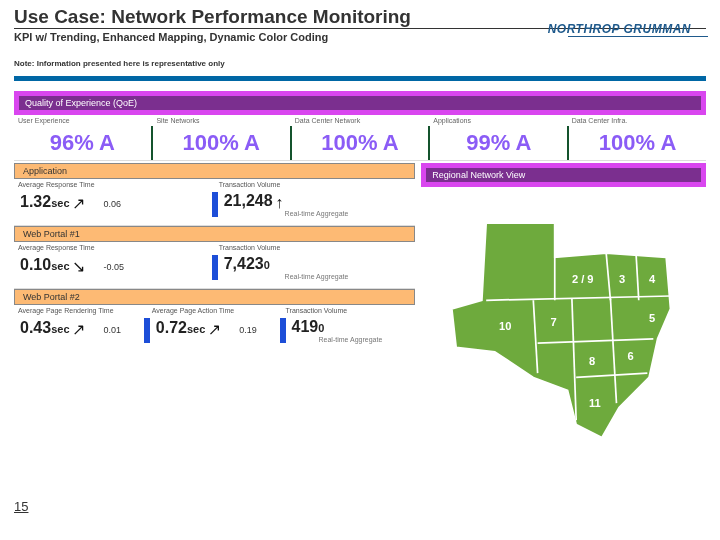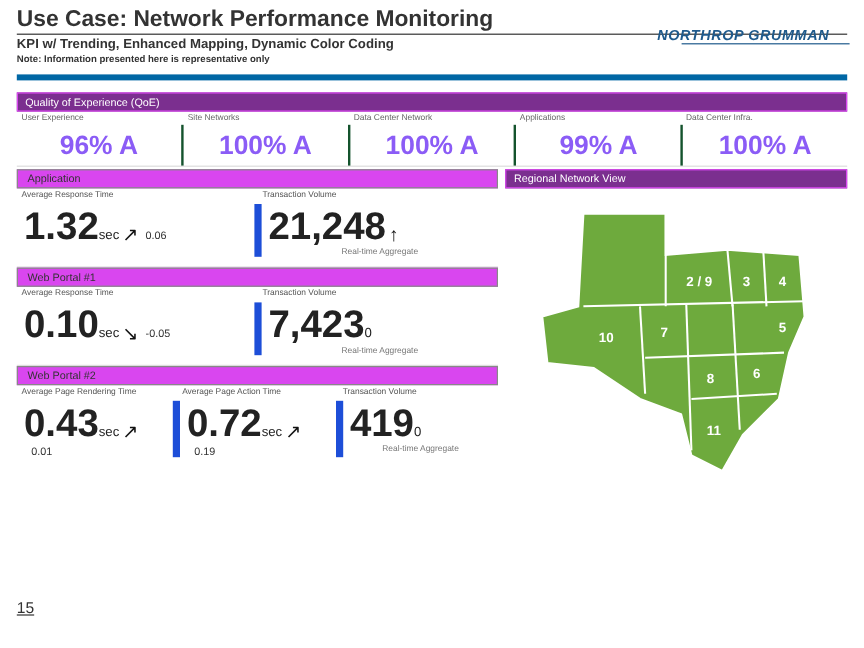--- a/index.html
+++ b/index.html
@@ -1,52 +1,52 @@
 <!DOCTYPE html>
 <html><head>
 <meta charset="utf-8">
 <style>
 * { box-sizing: border-box; margin: 0; padding: 0; }
 body { width: 720px; height: 540px; font-family: Arial, sans-serif; background: #fff; color: #333; overflow: hidden; position: relative; }
 .header { padding: 6px 14px 2px 14px; }
 .title { font-size: 19px; font-weight: 700; border-bottom: 1px solid #333; display: inline-block; width: 100%; }
 .subtitle { font-size: 11px; font-weight: 600; margin-top: 2px; }
-.note { font-size: 8px; font-weight: 600; margin-top: 2px; }
+.note { font-size: 8px; font-weight: 600; margin-top: 16px; }
 .logo { position: absolute; top: 22px; right: 29px; font-size: 12px; font-weight: 700; font-style: italic; color: #1f5a8c; letter-spacing: 0.5px; font-family: 'Arial Black', sans-serif; }
 .logo-under { position: absolute; top: 36px; right: 12px; width: 140px; height: 1px; background: #1f5a8c; }
 .blue-bar { height: 5px; background: #0067a5; margin: 6px 14px 0 14px; }
 
 .dash { margin: 10px 14px 0 14px; font-size: 9px; }
-.band { background: #7b2f8f; color: #fff; font-size: 9px; padding: 2px 6px; border: 1px solid #d946ef; }
+.band { background: #7b2f8f; color: #fff; font-size: 9px; padding: 2px 6px; border: 5px solid #d946ef; }
 .kpi-row { display: flex; }
 .kpi-hdr { flex: 1; color: #666; font-size: 7px; padding: 2px 4px; }
 .kpi-vals { display: flex; }
 .kpi { flex: 1; text-align: center; font-weight: 700; font-size: 22px; color: #8b5cf6; padding: 4px 2px; position: relative; }
 .kpi-sep { border-left: 2px solid #14532d; }
 
 .lower { display: flex; gap: 6px; margin-top: 2px; }
 .left { flex: 0 0 58%; }
 .right { flex: 1; }
 
 .sec-band { background: #7b2f8f; color: #fff; font-size: 9px; padding: 2px 8px; border: 1px solid #555; }
-.sec-band.white { background: #d946ef; color: #333; border: 1px solid #888; }
+.sec-band.white { background: #fdba74; color: #333; border: 1px solid #888; }
 
 .metric-row { display: flex; }
 .metric-hdr { flex: 1; font-size: 7px; color: #555; padding: 2px 4px; }
 .metric-vals { display: flex; padding: 2px 0 8px 0; }
 .metric { flex: 1; position: relative; padding: 0 6px; }
 .metric.sep { border-left: 6px solid #1d4ed8; }
-.big { font-size: 32px; font-weight: 700; color: #222; display: inline-block; }
-.unit { font-size: 11px; font-weight: 400; color: #222; }
-.trend { font-size: 9px; color: #333; margin-left: 6px; }
+.big { font-size: 16px; font-weight: 700; color: #222; display: inline-block; }
+.unit { font-size: 11px; font-weight: 700; color: #222; }
+.trend { font-size: 9px; color: #333; margin-left: 18px; }
 .trend-arrow { display: inline-block; font-size: 16px; color: #111; transform: translateY(2px); }
 .sub { font-size: 7px; color: #777; text-align: center; }
 .thin-border { border-bottom: 1px solid #ddd; }
 
-.right .band { margin-bottom: 4px; }
+.right .band { margin-bottom: 19px; }
 .map { position: relative; width: 100%; height: 240px; }
 .texas { fill: #6eaa3d; stroke: #fff; stroke-width: 2; }
 .region-num { fill: #fff; font-size: 13px; font-weight: 700; font-family: Arial; }
 
 .page-num { position: absolute; bottom: 26px; left: 14px; font-size: 13px; text-decoration: underline; }
 </style>
 </head>
 <body>
 
 <div class="header">

